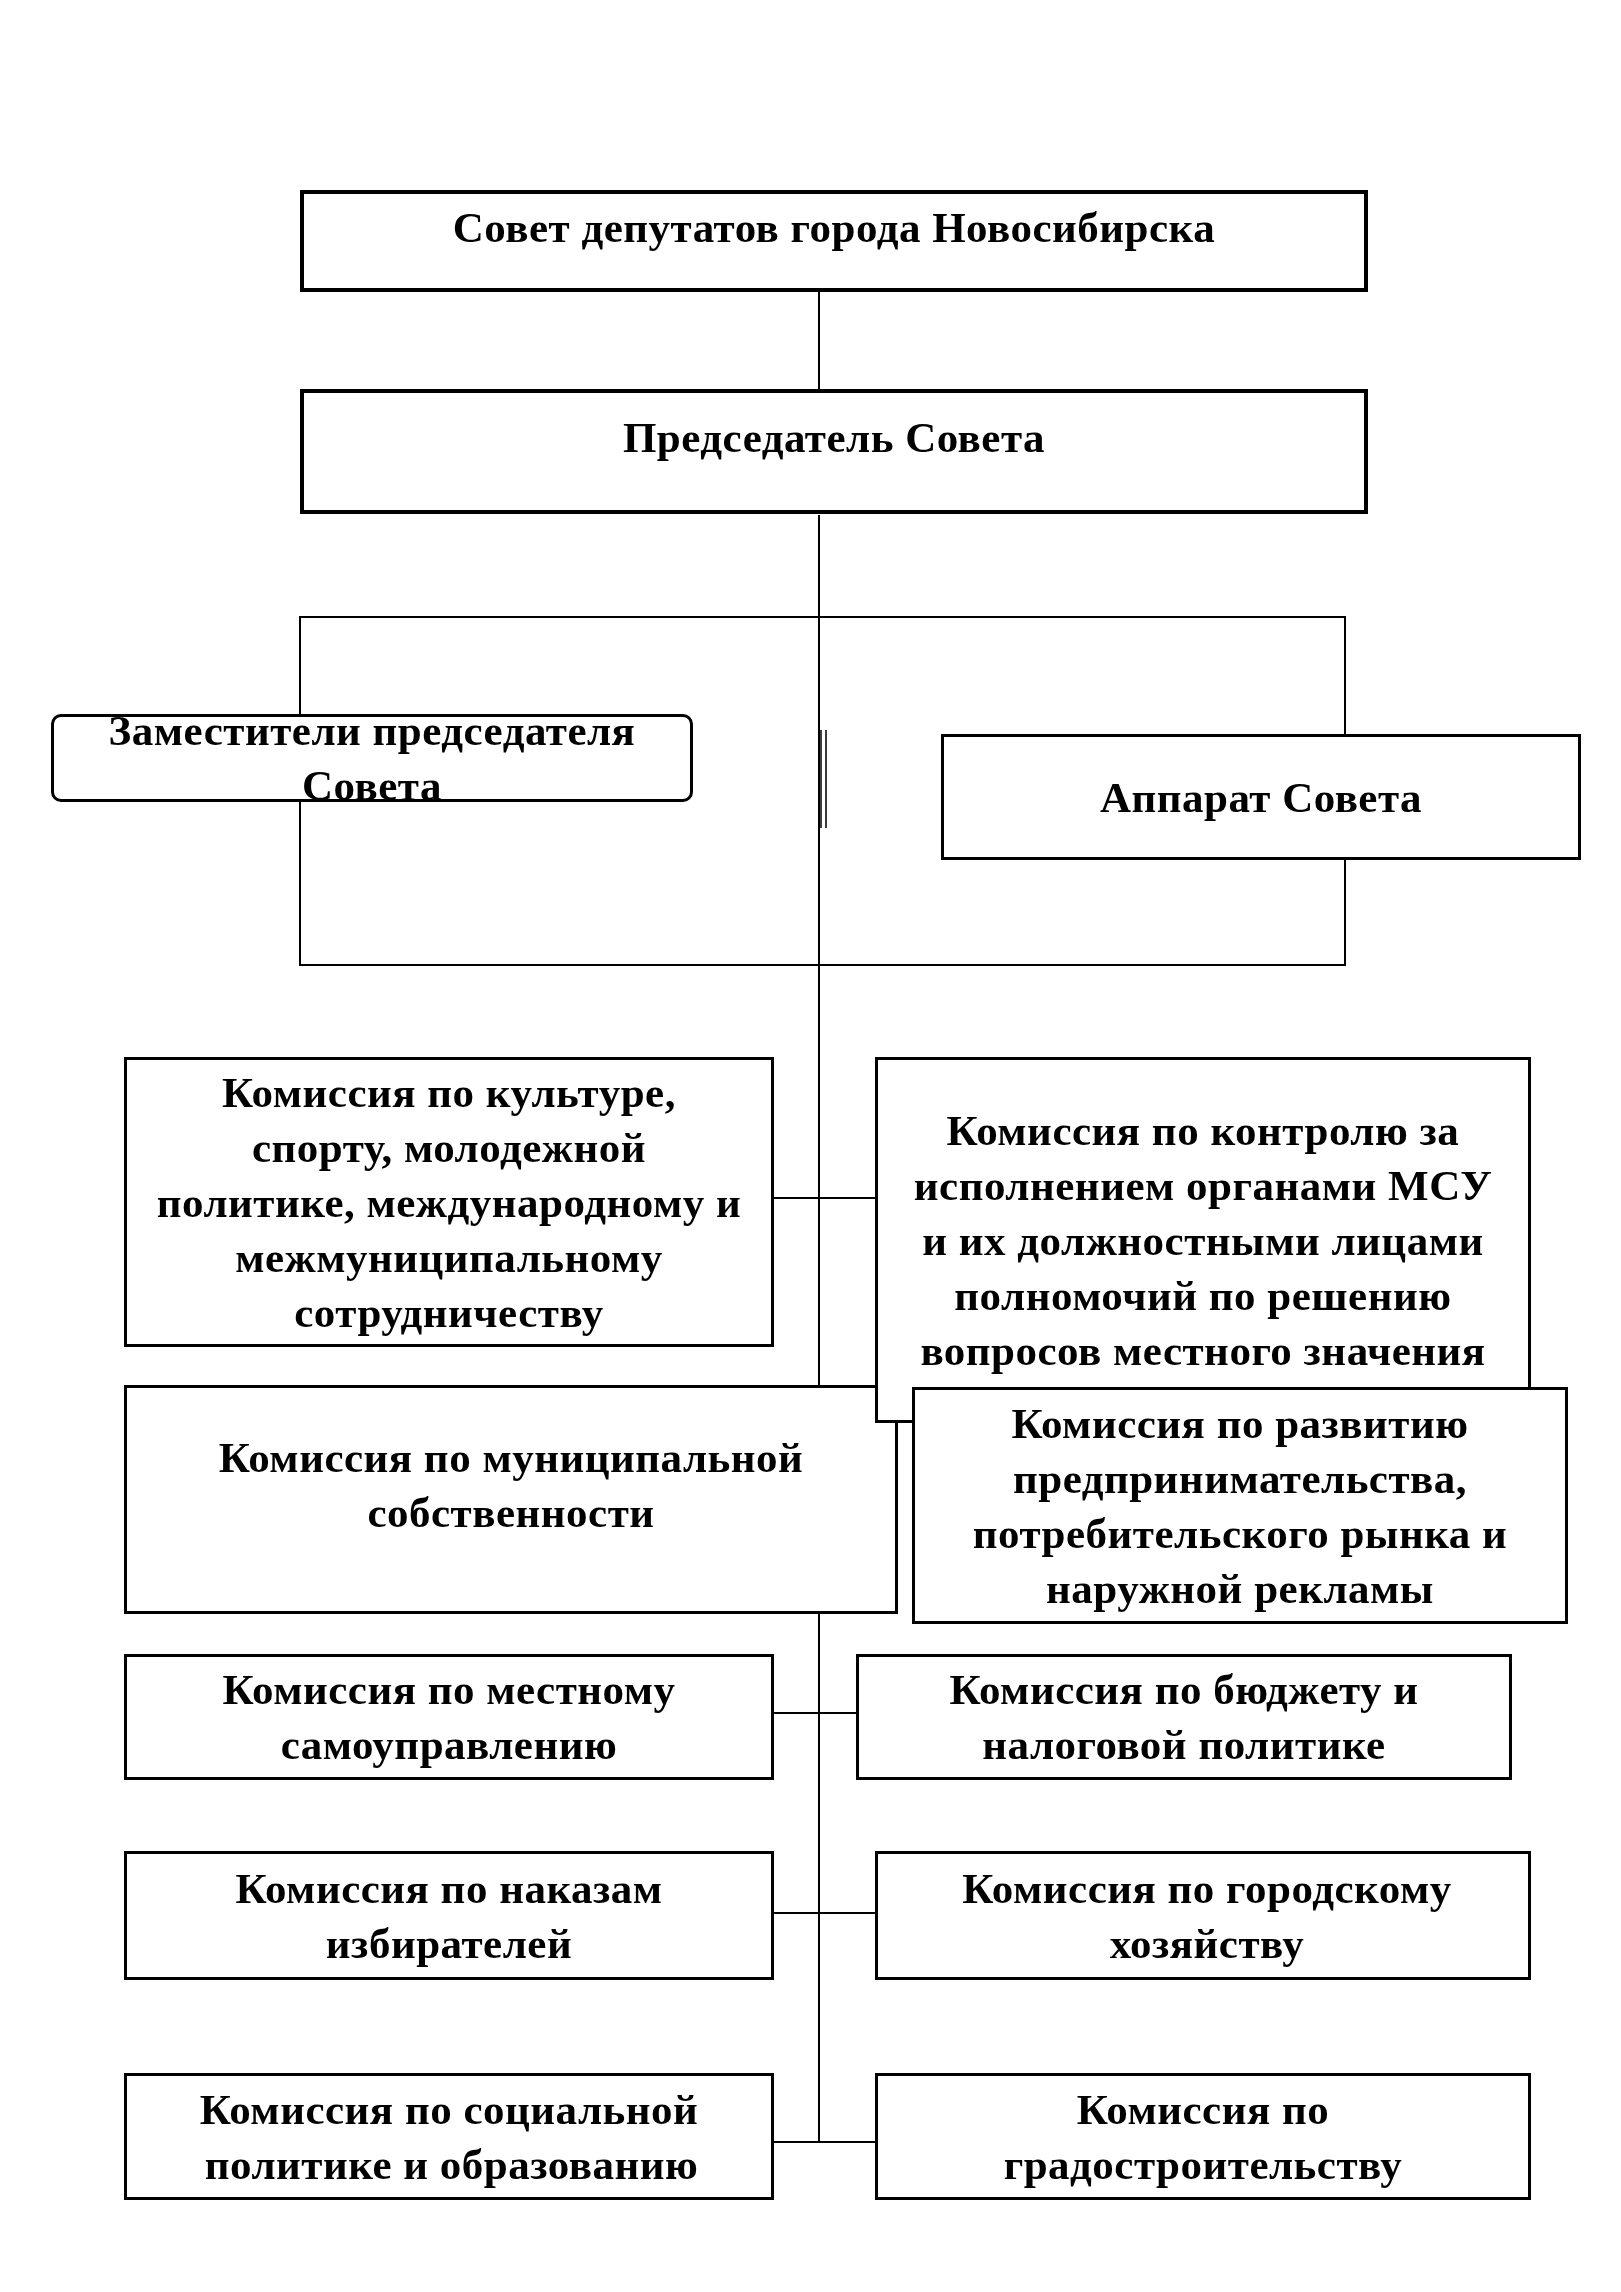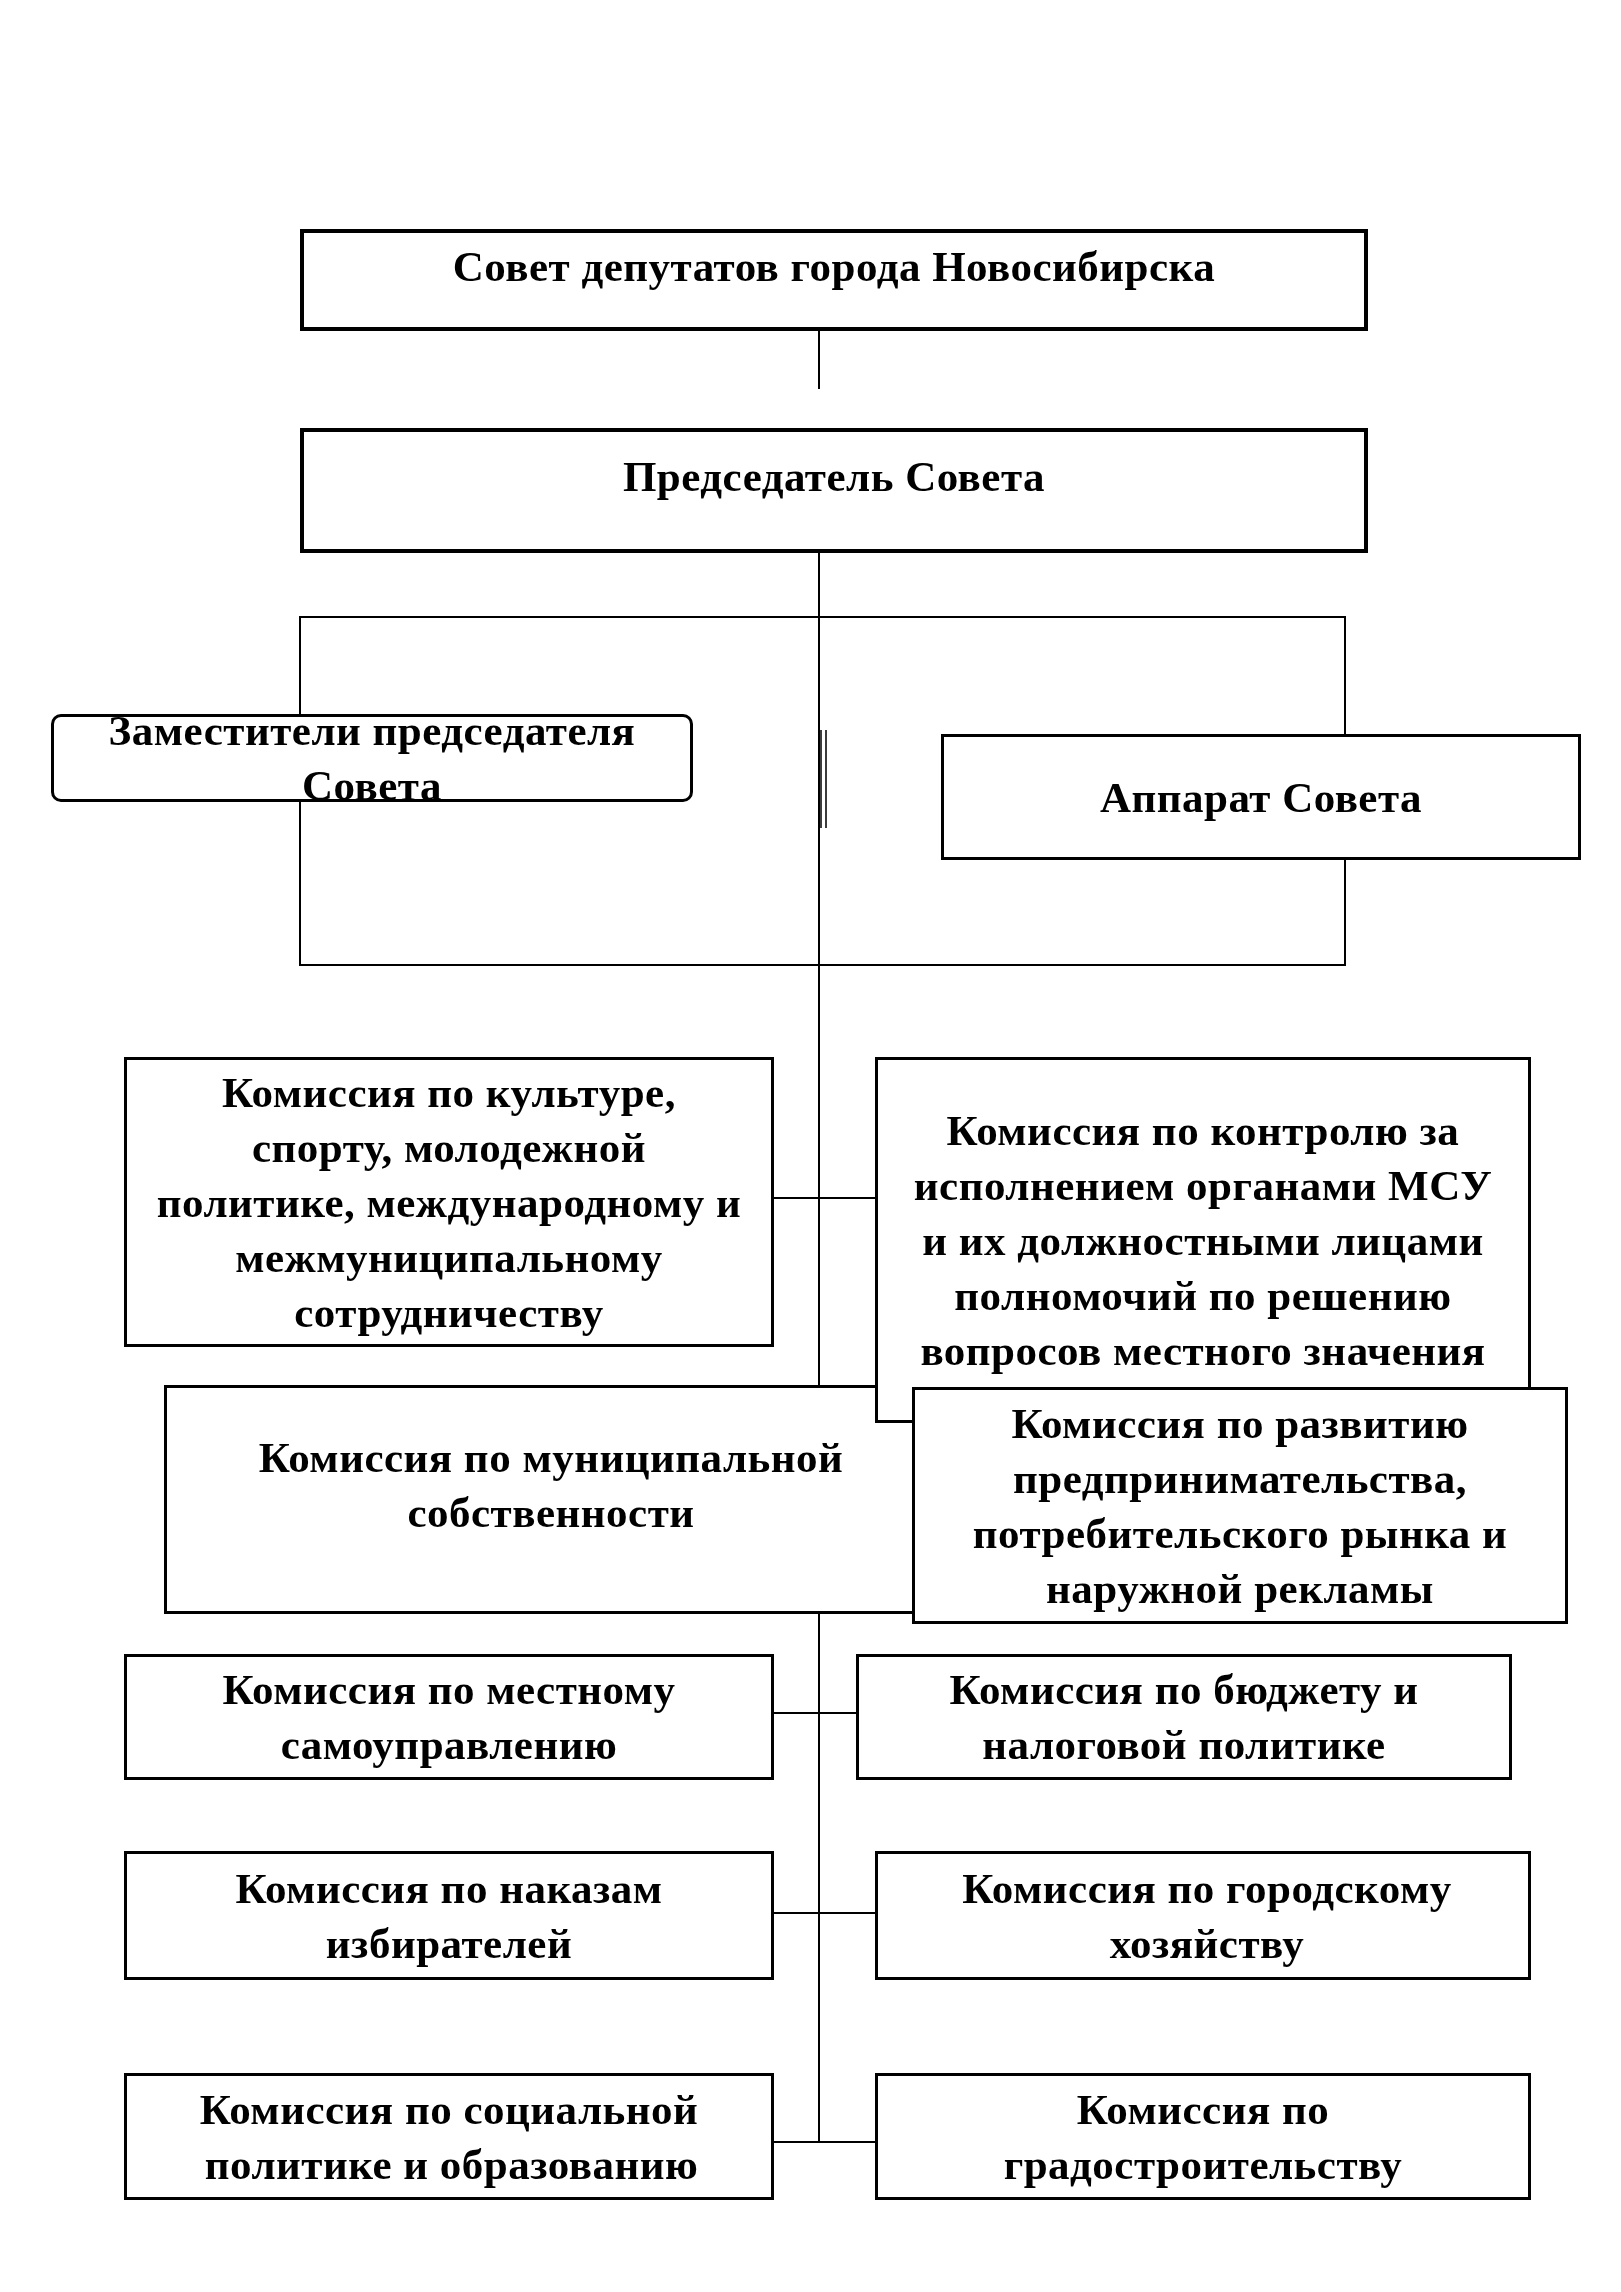--- a/index.html
+++ b/index.html
@@ -22,21 +22,21 @@
     justify-content:center;
     text-align:center;
     z-index:3;
   }
   .node .lbl{
     white-space:pre-line;
     font-size:43px;
     line-height:55px;
     letter-spacing:0.5px;
   }
-  .pad-b{padding-bottom:28px;margin-top:39px;}
+  .pad-b{padding-bottom:28px;}
   .pad-b2{padding-bottom:29px;}
   .bracket{
     position:absolute;
     border:2.9px solid #000000;
     background:transparent;
     box-sizing:border-box;
     z-index:1;
   }
   .line{
     position:absolute;
@@ -88,21 +88,21 @@
   </div>
 
   <div class="node" style="left:124px;top:1057px;width:650px;height:290px;">
     <span class="lbl">Комиссия по культуре,
 спорту, молодежной
 политике, международному и
 межмуниципальному
 сотрудничеству</span>
   </div>
 
-  <div class="node pad-b2" style="left:124px;top:1385px;width:774px;height:229px;margin-left:40px;">
+  <div class="node pad-b2" style="left:124px;top:1385px;width:774px;height:229px;">
     <span class="lbl">Комиссия по муниципальной
 собственности</span>
   </div>
 
   <div class="node" style="left:124px;top:1654px;width:650px;height:126px;">
     <span class="lbl">Комиссия по местному
 самоуправлению</span>
   </div>
 
   <div class="node" style="left:124px;top:1851px;width:650px;height:129px;">

